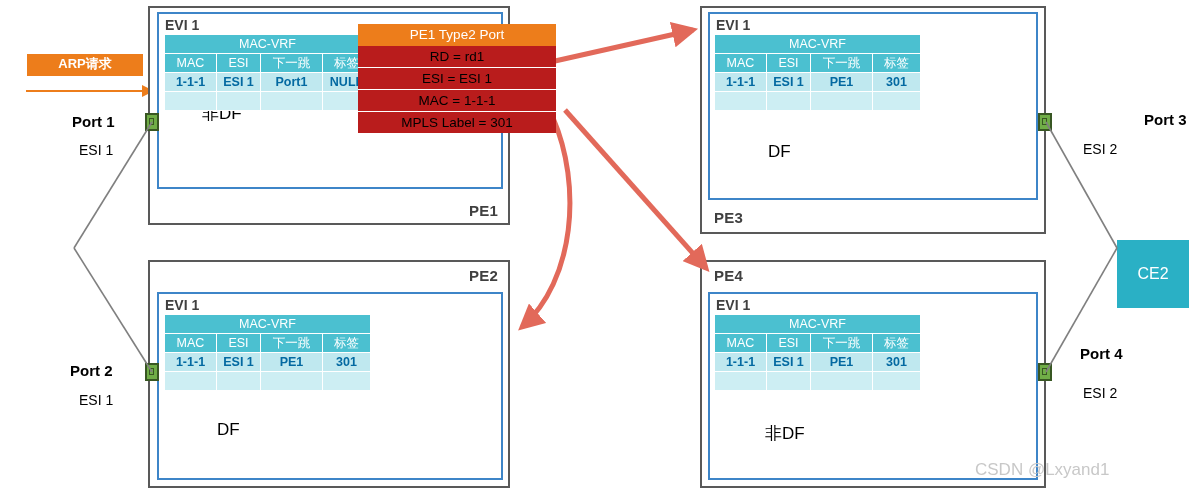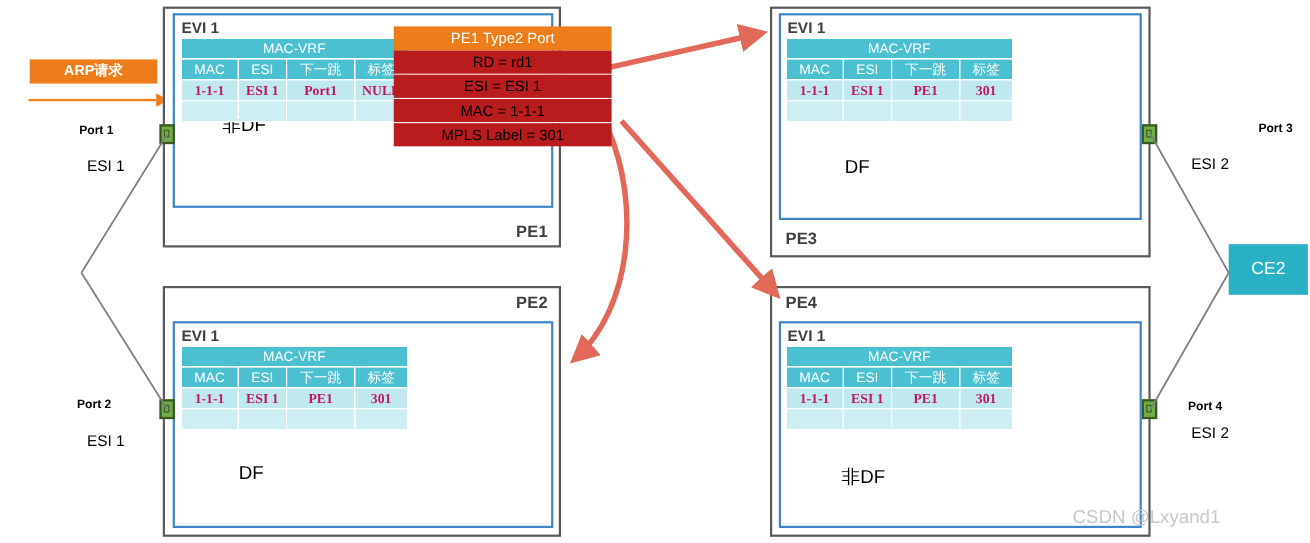--- a/index.html
+++ b/index.html
@@ -81,24 +81,23 @@
     color: #ffffff;
     font-size: 12.5px;
   }
   .vrf-head {
     background: #4bc0d0;
     color: #ffffff;
     font-size: 12.5px;
   }
   .vrf-cell {
     background: #bfe8ef;
-    color: #be185d;
+    color: #0369a1;
     font-weight: bold;
     font-size: 12.5px;
-    font-family: Liberation Serif, serif;
   }
   .vrf-empty {
     background: #cdeef3;
   }
 
   
   .ce-node {
     position: absolute;
     background: #2ab0c5;
     color: #ffffff;
@@ -122,21 +121,21 @@
     content: "";
     position: absolute;
     left: 2px; top: 3px;
     width: 5px; height: 7px;
     border: 1.5px solid #385723;
     background: #70ad47;
     box-sizing: border-box;
   }
   .port-name {
     position: absolute;
-    font-size: 11px;
+    font-size: 15px;
     font-weight: bold;
     color: #000000;
     white-space: nowrap;
   }
   .port-esi {
     position: absolute;
     font-size: 14px;
     color: #000000;
     white-space: nowrap;
   }
@@ -220,21 +219,21 @@
 
   <div class="frame-box frame-bot" style="left:27px; top:54px; width:116px; height:22px;">
     <span>ARP请求</span>
   </div>
   <svg class="abs" style="left:24px; top:82px; width:130px; height:18px;" viewBox="0 0 130 18">
     <line x1="2" y1="9" x2="118" y2="9" stroke="#ed7d1b" stroke-width="2.2"></line>
     <polygon points="118,3 130,9 118,15" fill="#ed7d1b"></polygon>
   </svg>
 
 
-  <div class="ce-node" style="left:1117px; top:222px; width:72px; height:46px;justify-content:center;">
+  <div class="ce-node" style="left:1117px; top:240px; width:72px; height:68px;justify-content:center;">
     <span>CE2</span>
   </div>
 
   <div class="pe-box" style="left:148px; top:6px; width:362px; height:219px;">
     <div class="pe-label" style="right:10px; bottom:4px;">PE1</div>
   </div>
   <div class="evi-box" style="left:157px; top:12px; width:346px; height:177px;">
     <div class="evi-label">EVI 1</div>
     <div class="df-label" style="left:43px; top:88px;">非DF</div>
   </div>
@@ -393,21 +392,21 @@
 
   <div class="port-icon" style="left:145px; top:363px;"></div>
   <div class="port-name" style="left:70px; top:362px;">Port 2</div>
   <div class="port-esi" style="left:79px; top:392px;">ESI 1</div>
 
   <div class="port-icon" style="left:1038px; top:113px;"></div>
   <div class="port-name" style="left:1144px; top:111px;">Port 3</div>
   <div class="port-esi" style="left:1083px; top:141px;">ESI 2</div>
 
   <div class="port-icon" style="left:1038px; top:363px;"></div>
-  <div class="port-name" style="left:1080px; top:364px;text-align:center;">Port 4</div>
+  <div class="port-name" style="left:1080px; top:345px;text-align:center;">Port 4</div>
   <div class="port-esi" style="left:1083px; top:385px;">ESI 2</div>
 
   <svg id="arrows" viewBox="0 0 1191 494">
     <defs>
       <marker id="ah" viewBox="0 0 10 10" refX="8" refY="5" markerWidth="5.2" markerHeight="5.2" orient="auto-start-reverse">
         <path d="M 0 0 L 10 5 L 0 10 z" fill="#e2695a"></path>
       </marker>
     </defs>
 
     <line x1="555" y1="61" x2="693" y2="30" stroke="#e2695a" stroke-width="5" marker-end="url(#ah)"></line>

